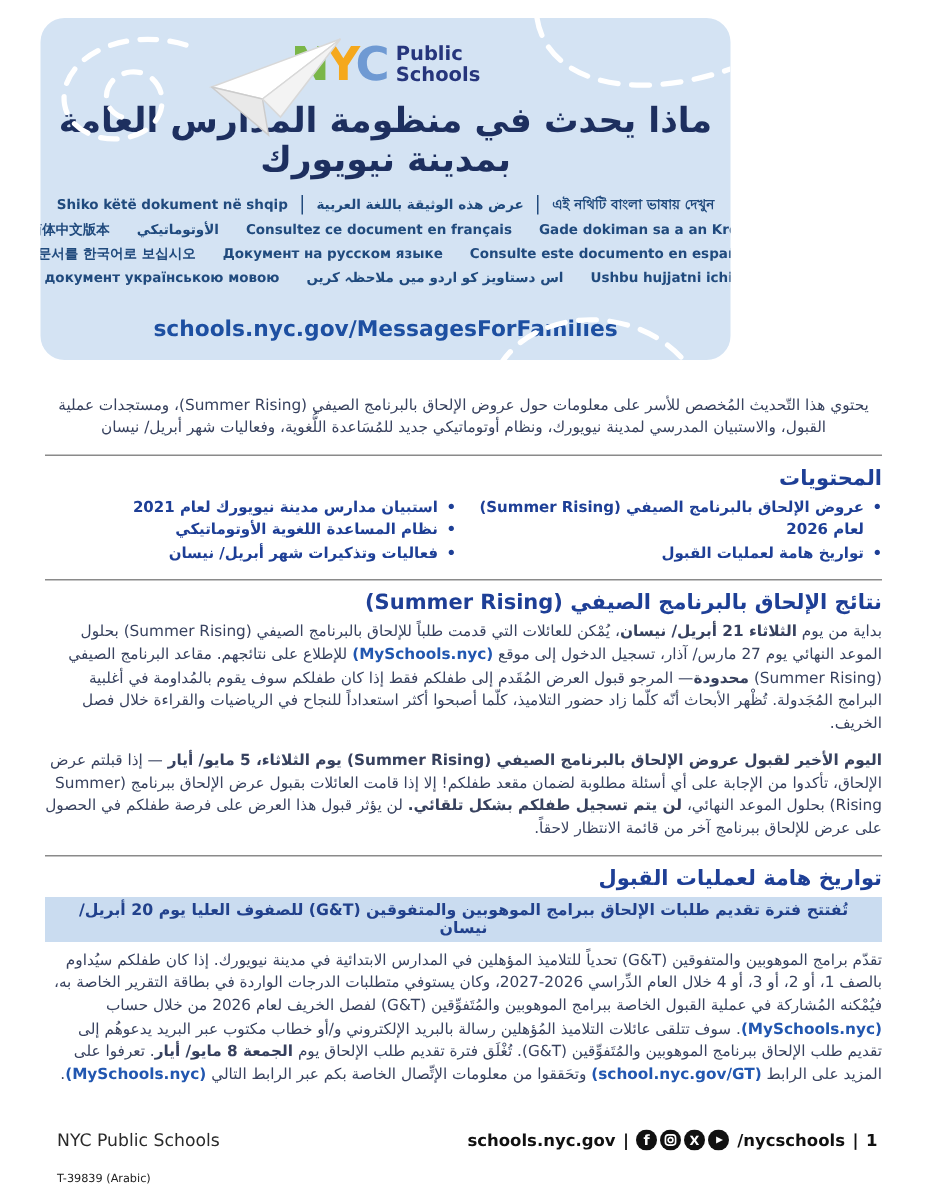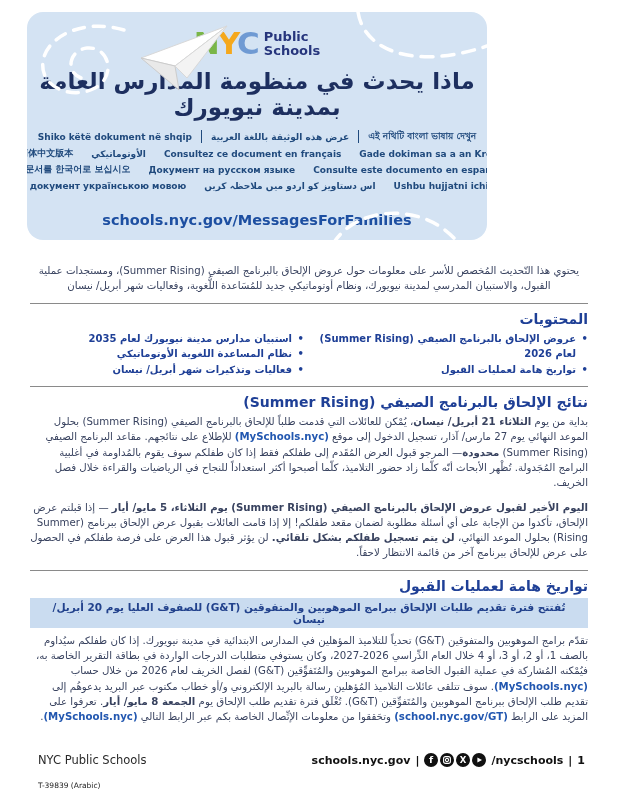--- a/index.html
+++ b/index.html
@@ -126,21 +126,21 @@
   <h3>المحتويات</h3>
   <div class="cols">
     <div class="col">
       <ul class="toc">
         <li>عروض الإلحاق بالبرنامج الصيفي (Summer Rising) لعام 2026</li>
         <li>تواريخ هامة لعمليات القبول</li>
       </ul>
     </div>
     <div class="col">
       <ul class="toc">
-        <li>استبيان مدارس مدينة نيويورك لعام 2035</li>
+        <li>استبيان مدارس مدينة نيويورك لعام 2021</li>
         <li>نظام المساعدة اللغوية الأوتوماتيكي</li>
         <li>فعاليات وتذكيرات شهر أبريل/ نيسان</li>
       </ul>
     </div>
   </div>
 
   <hr>
 
   <h3>نتائج الإلحاق بالبرنامج الصيفي (Summer Rising)</h3>
   <p class="body"><span>بداية من يوم </span><span class="b">الثلاثاء 21 أبريل/ نيسان</span><span>، يُمْكن للعائلات التي قدمت طلباً للإلحاق بالبرنامج الصيفي (Summer Rising) بحلول الموعد النهائي يوم 27 مارس/ آذار، تسجيل الدخول إلى موقع </span><span class="lnk">(MySchools.nyc)</span><span> للإطلاع على نتائجهم. مقاعد البرنامج الصيفي (Summer Rising) </span><span class="b">محدودة</span><span>— المرجو قبول العرض المُقَدم إلى طفلكم فقط إذا كان طفلكم سوف يقوم بالمُداومة في أغلبية البرامج المُجَدولة. تُظْهر الأبحاث أنّه كلّما زاد حضور التلاميذ، كلّما أصبحوا أكثر استعداداً للنجاح في الرياضيات والقراءة خلال فصل الخريف.</span></p>

